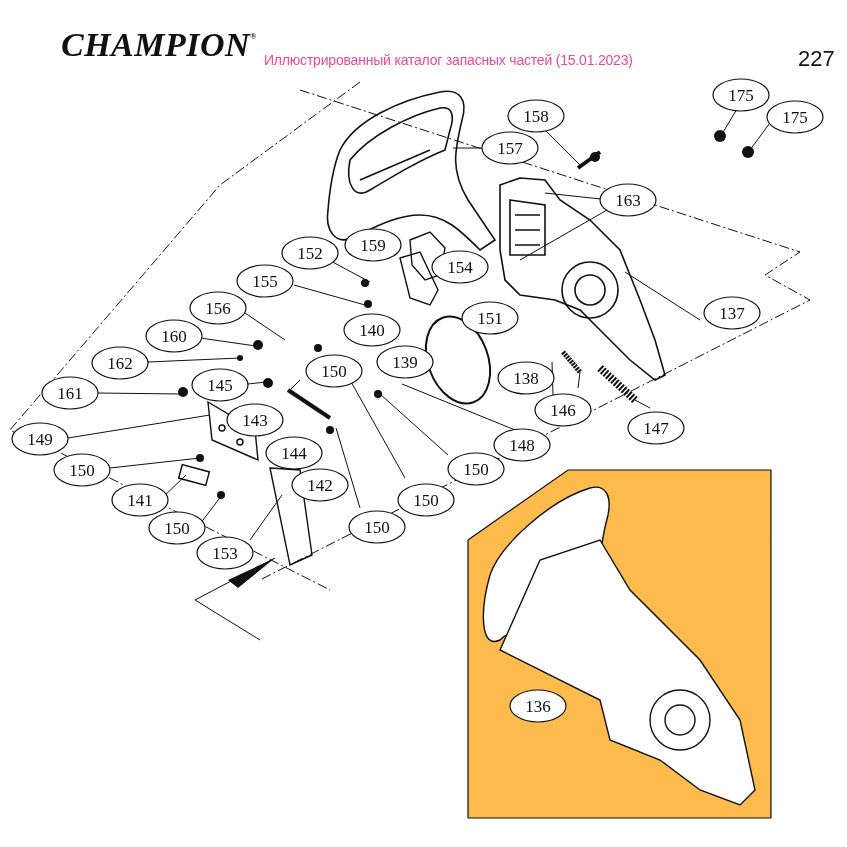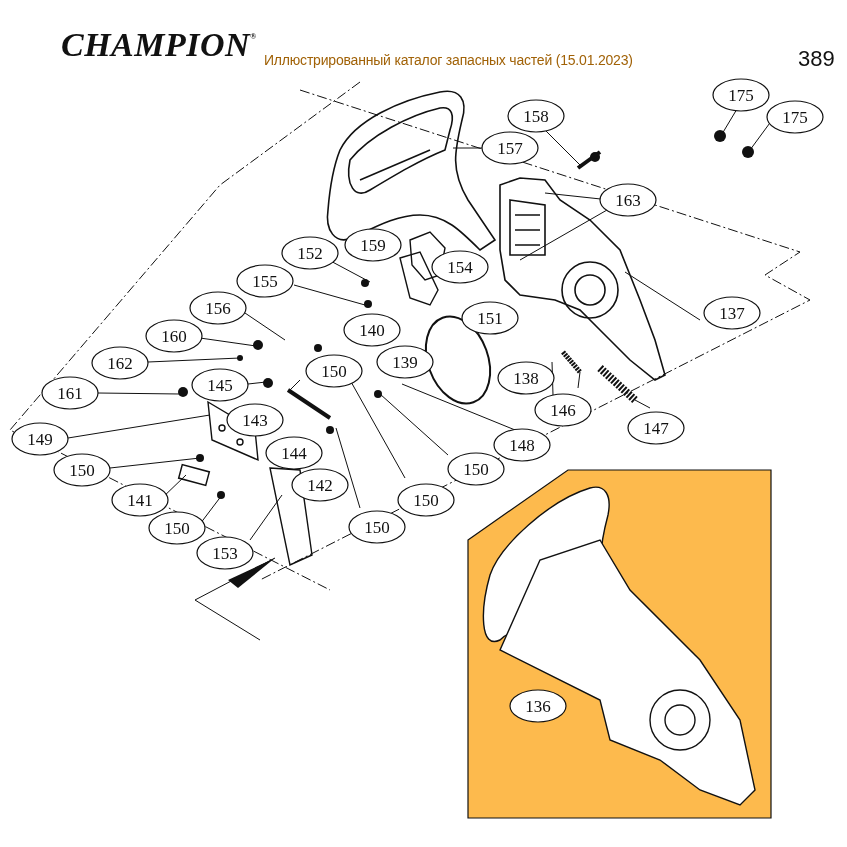--- a/index.html
+++ b/index.html
@@ -1,29 +1,29 @@
 <!DOCTYPE html>
 <html><head>
 <meta charset="utf-8">
 <style>
   html,body{margin:0;padding:0;background:#fff;}
   body{width:847px;height:847px;position:relative;overflow:hidden;font-family:"Liberation Sans",sans-serif;}
   .logo{position:absolute;left:20px;top:26px;font-family:"Liberation Serif",serif;font-weight:bold;font-style:italic;font-size:34px;color:#111;letter-spacing:0.5px;margin-left:41px;}
   .logo sup{font-size:8px;font-style:normal;vertical-align:top;position:relative;top:6px;}
-  .catalog-title{position:absolute;left:264px;top:52px;font-size:14px;color:#a16207;letter-spacing:-0.2px;}
+  .catalog-title{position:absolute;left:264px;top:52px;font-size:14px;color:#ec4899;letter-spacing:-0.2px;}
   .page-num{position:absolute;left:798px;top:46px;font-size:22px;color:#111;}
   svg.diagram{position:absolute;left:0;top:0;}
   .callout-text{font-family:"Liberation Serif",serif;font-size:17px;fill:#111;}
 </style>
 </head>
 <body>
 
 <div class="logo"><span>CHAMPION</span><sup>®</sup></div>
 <div class="catalog-title">Иллюстрированный каталог запасных частей (15.01.2023)</div>
-<div class="page-num">389</div>
+<div class="page-num">227</div>
 
 <svg class="diagram" width="847" height="847" viewBox="0 0 847 847">
 
   <g fill="none" stroke="#111" stroke-width="1" stroke-dasharray="10,3,2,3">
     <polyline points="360,82 220,185 10,430 45,448"></polyline>
     <polyline points="300,90 800,252 765,275 810,300 260,580"></polyline>
     <polyline points="45,445 330,590"></polyline>
   </g>
   <polyline points="195,600 275,558" fill="none" stroke="#111" stroke-width="1"></polyline>
   <polyline points="195,600 260,640" fill="none" stroke="#111" stroke-width="1"></polyline>

